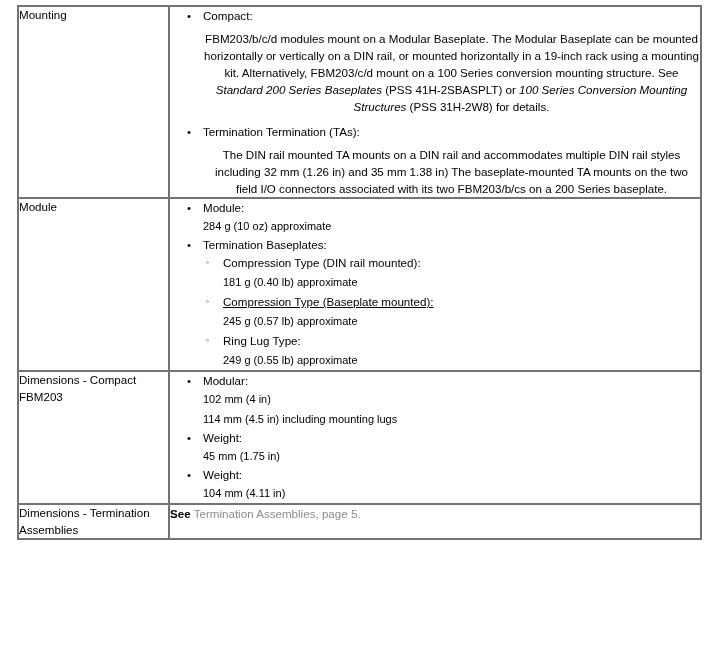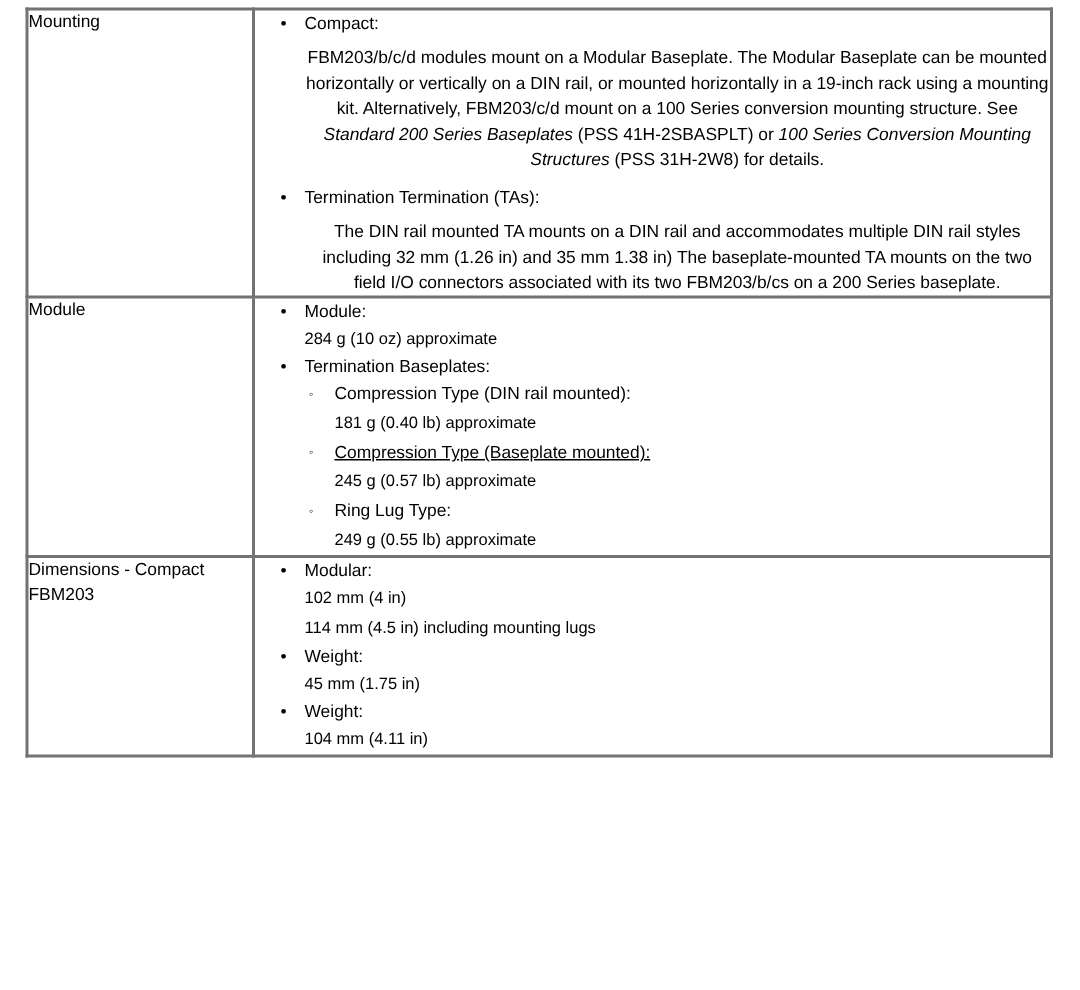--- a/index.html
+++ b/index.html
@@ -207,15 +207,23 @@
           <li>
             <span class="marker">•</span>
             <div class="bullet-label">Weight:</div>
             <div class="value-line">104 mm (4.11 in)</div>
           </li>
 
         </ul>
       </td>
     </tr>
 
+    <tr class="row-dimsta">
+      <td class="label-cell">
+        <div class="label-text">Dimensions - Termination Assemblies</div>
+      </td>
+      <td class="content-cell">
+        <div class="see-text"><span class="see-word">See</span><span> </span><a class="xref-link" href="#">Termination Assemblies, page 5</a><span class="xref-link">.</span></div>
+      </td>
+    </tr>
 
   </tbody>
 </table>
 
 </body></html>

